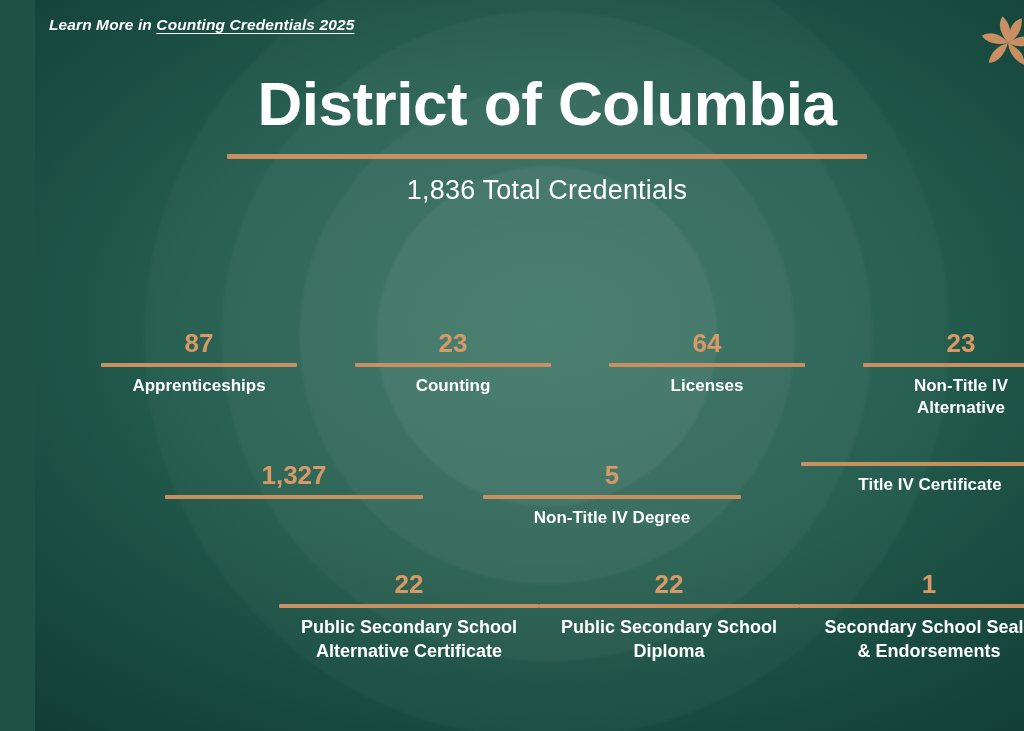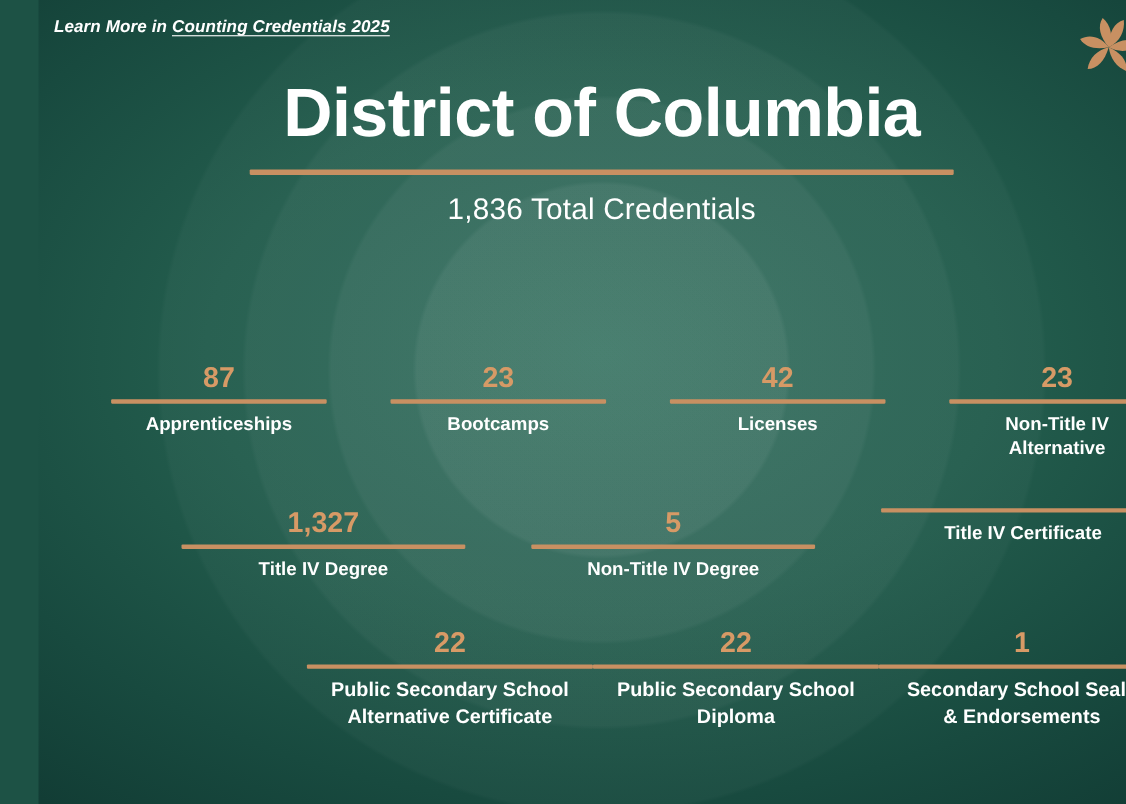--- a/index.html
+++ b/index.html
@@ -184,40 +184,39 @@
 
     <div class="row row-1">
       <div class="stat">
         <div class="stat-value">87</div>
         <div class="stat-rule"></div>
         <div class="stat-label">Apprenticeships</div>
       </div>
       <div class="stat">
         <div class="stat-value">23</div>
         <div class="stat-rule"></div>
-        <div class="stat-label">Bootcamps</div>
-      </div>
-      <div class="stat">
-        <div class="stat-value">42</div>
+        <div class="stat-label">Counting</div>
+      </div>
+      <div class="stat">
+        <div class="stat-value">64</div>
         <div class="stat-rule"></div>
         <div class="stat-label">Licenses</div>
       </div>
       <div class="stat">
         <div class="stat-value">23</div>
         <div class="stat-rule"></div>
         <div class="stat-label">Non-Title IV
 Alternative</div>
       </div>
     </div>
 
     <div class="row row-2">
       <div class="stat">
         <div class="stat-value">1,327</div>
         <div class="stat-rule"></div>
-        <div class="stat-label">Title IV Degree</div>
       </div>
       <div class="stat">
         <div class="stat-value">5</div>
         <div class="stat-rule"></div>
         <div class="stat-label">Non-Title IV Degree</div>
       </div>
       <div class="stat">
         <div class="stat-rule"></div>
         <div class="stat-label">Title IV Certificate</div>
       </div>

